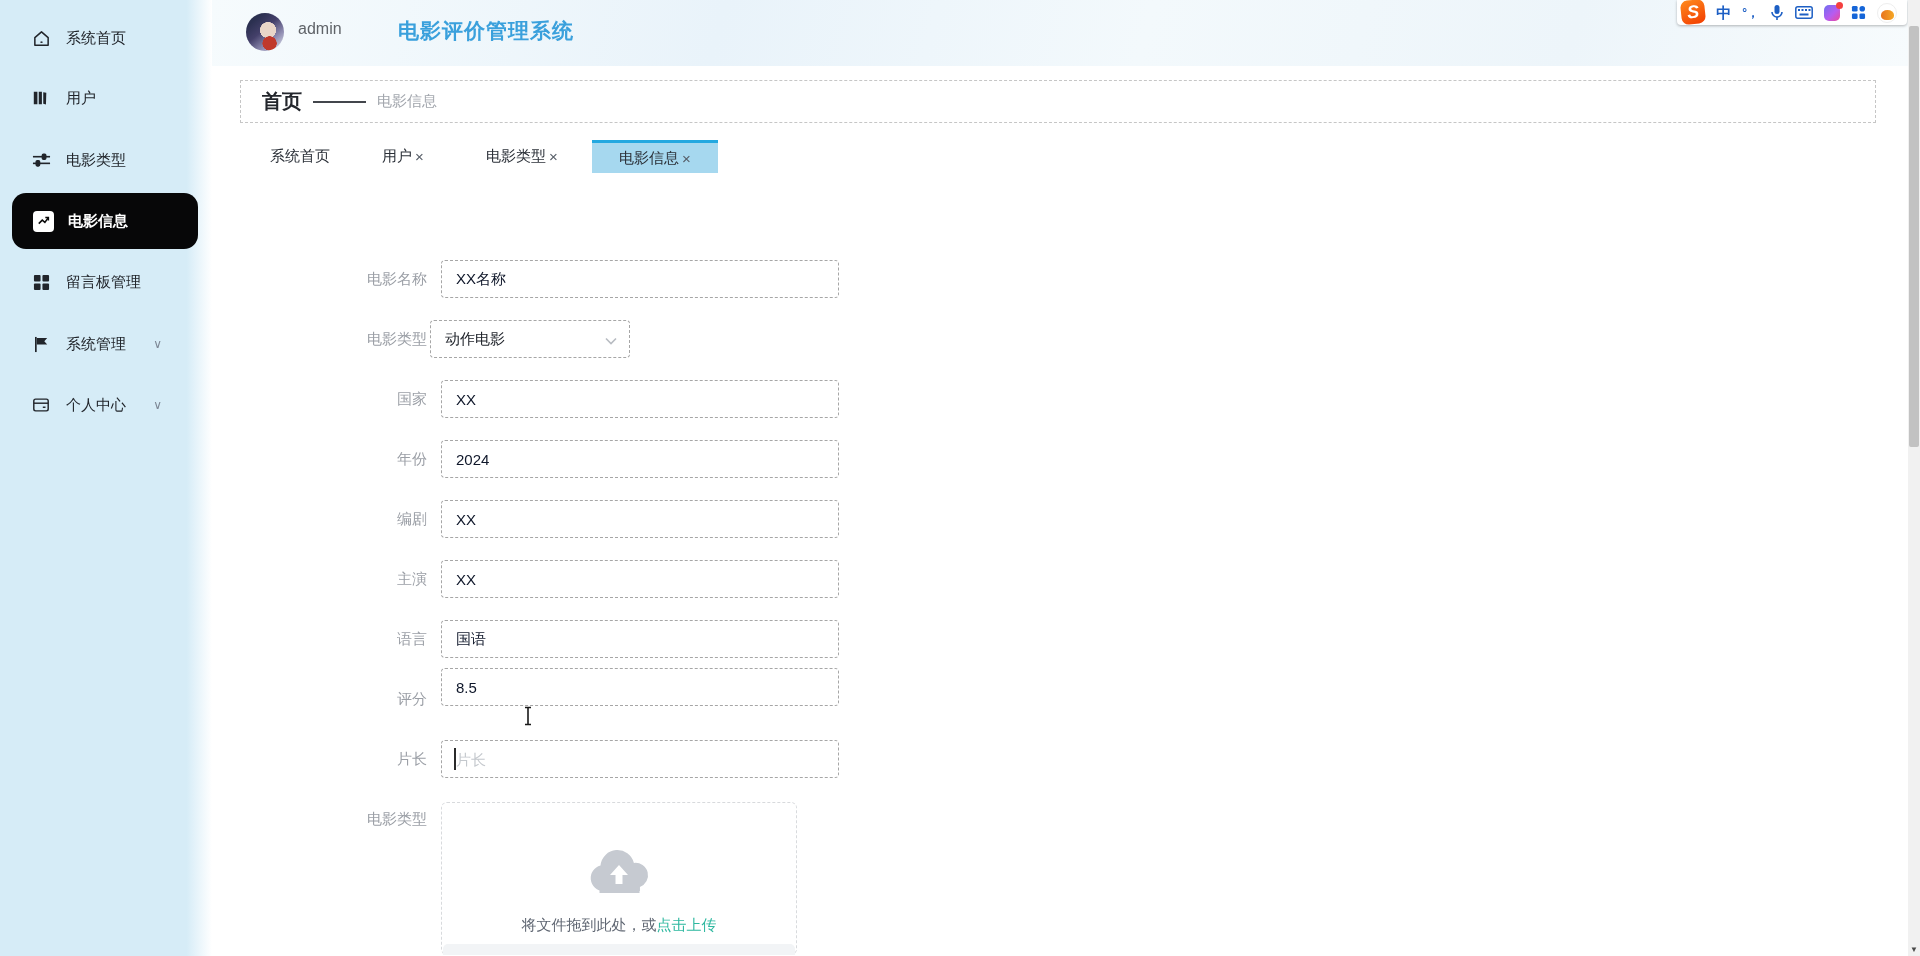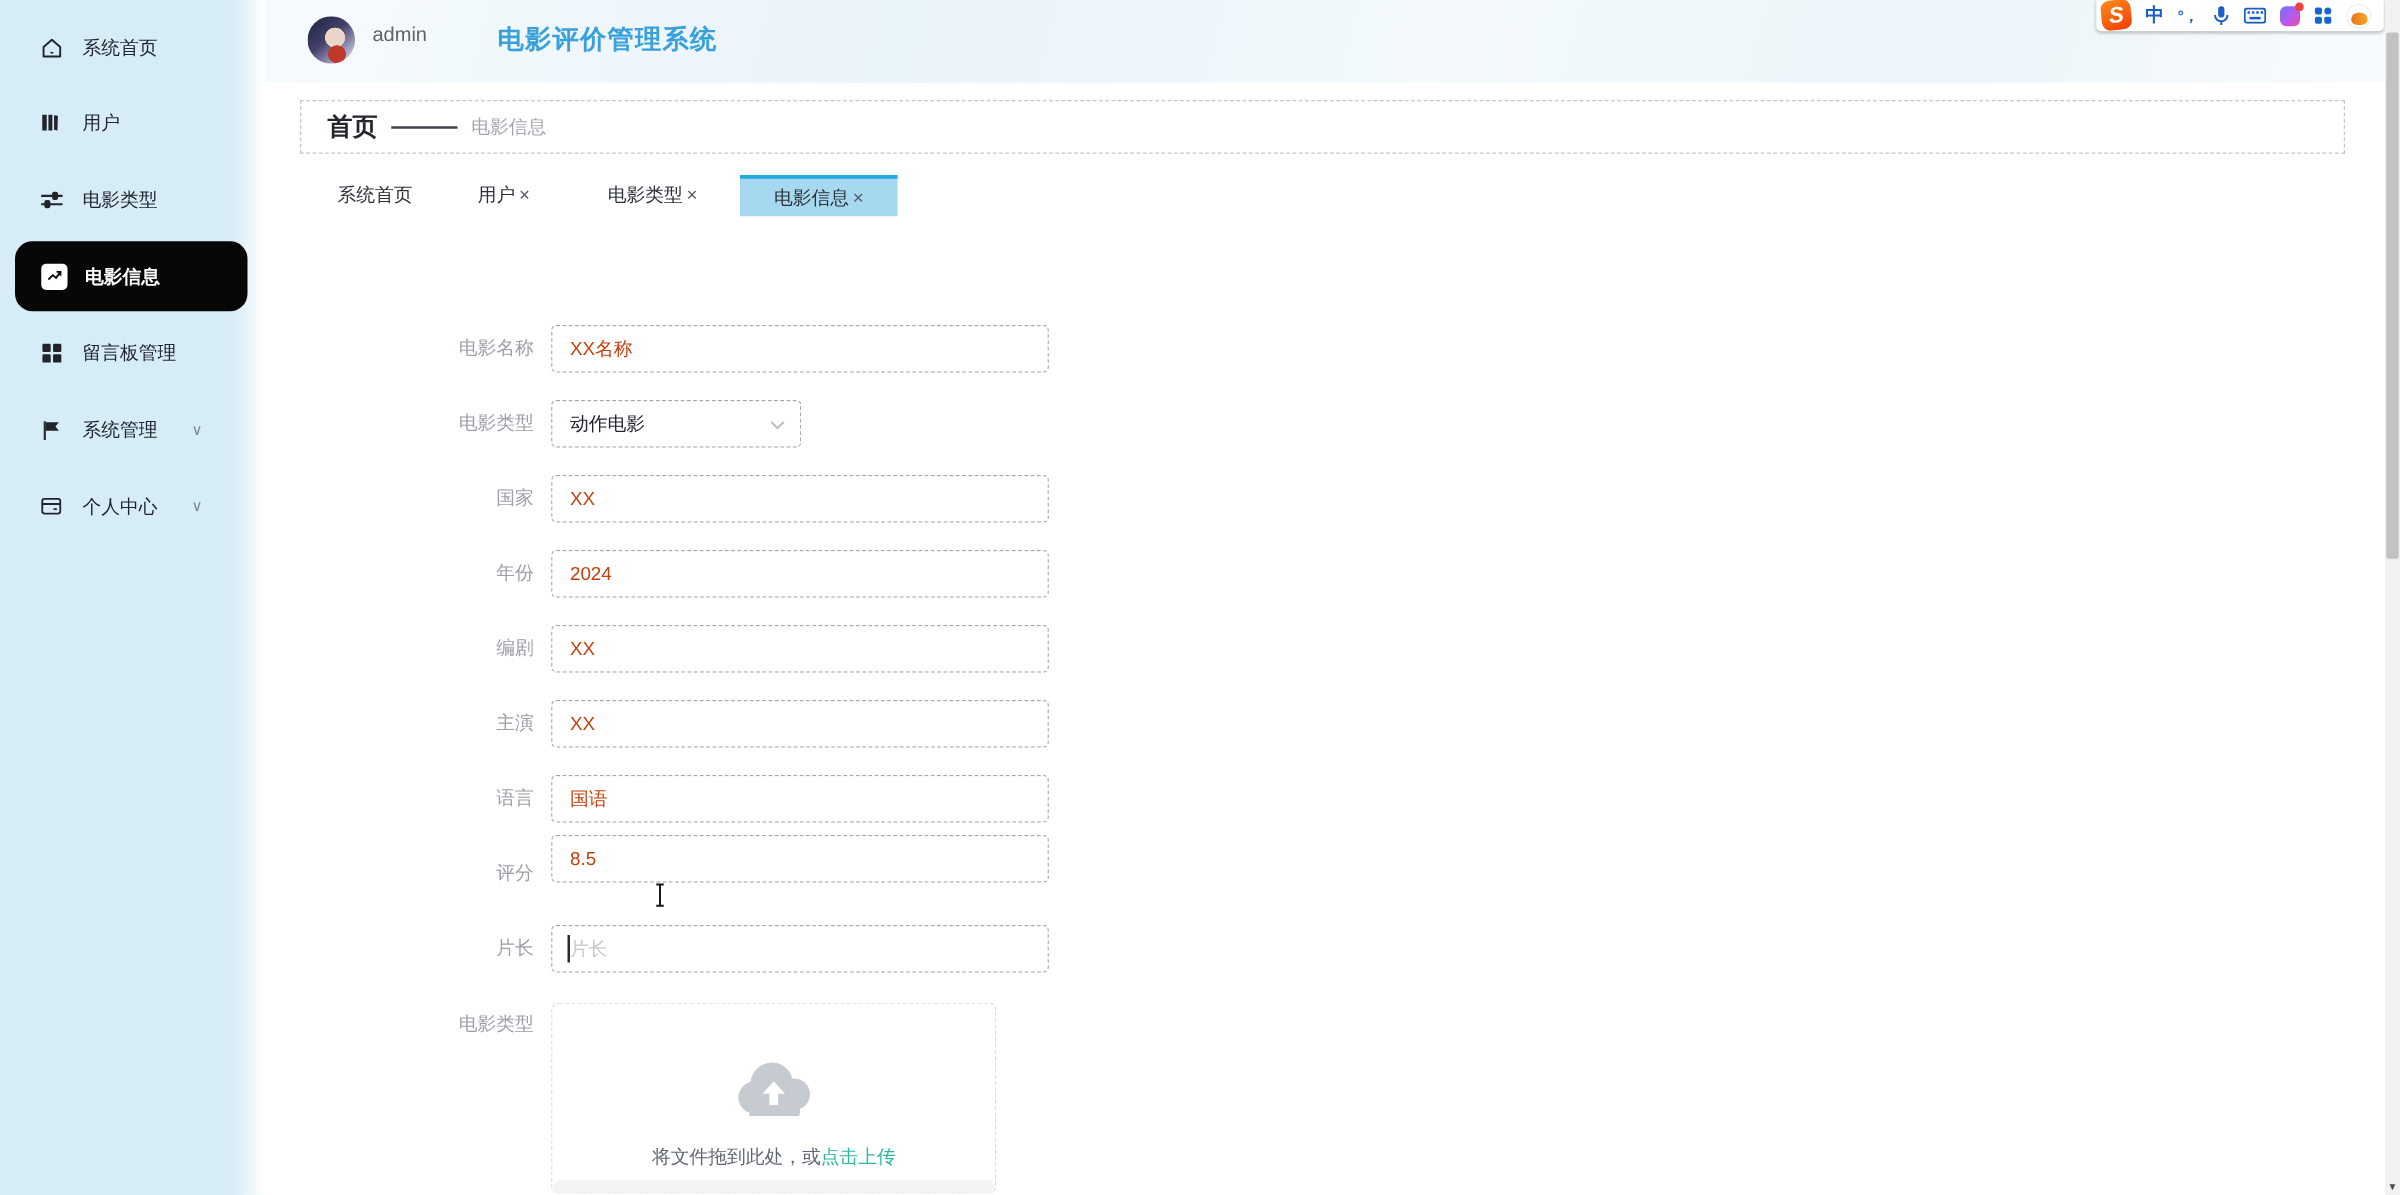--- a/index.html
+++ b/index.html
@@ -81,26 +81,26 @@
   }
   .tab .x { margin-left:3px; color:#555c66; font-size:15px; cursor:pointer; }
   .tab-active { background:#a6d8ef; border-top:3px solid #23a8e0; }
   
   .f-label {
     position:absolute; left:307px; width:120px; text-align:right; color:#9b9fa6;
     font-size:15px; height:38px; line-height:38px;
   }
   .f-input {
     position:absolute; left:441px; width:398px; height:38px; border:1px dashed #a6a6a6;
-    border-radius:4px; padding:0 14px; font-size:15px; color:#c2410c; background:#fff; outline:none;
+    border-radius:4px; padding:0 14px; font-size:15px; color:#0f172a; background:#fff; outline:none;
     font-family:"Liberation Sans","DejaVu Sans",sans-serif;
   }
   .f-input::placeholder { color:#c4c8cd; }
   .f-select {
-    position:absolute; left:441px; width:200px; height:38px; border:1px dashed #a6a6a6;
+    position:absolute; left:430px; width:200px; height:38px; border:1px dashed #a6a6a6;
     border-radius:4px; padding:0 12px 0 14px; font-size:15px; color:#20242b; background:#fff;
     display:flex; align-items:center; justify-content:space-between; cursor:pointer;
   }
   .caret { position:absolute; left:454px; top:748px; width:1.5px; height:22px; background:#2a2a2a; }
   
   .upload-label { position:absolute; left:307px; top:810px; width:120px; text-align:right; color:#9b9fa6; font-size:15px; }
   .upload-box {
     position:absolute; left:441px; top:802px; width:356px; height:153px;
     border:1px dashed #d8dadd; border-radius:6px; background:#fff; cursor:pointer;
   }

